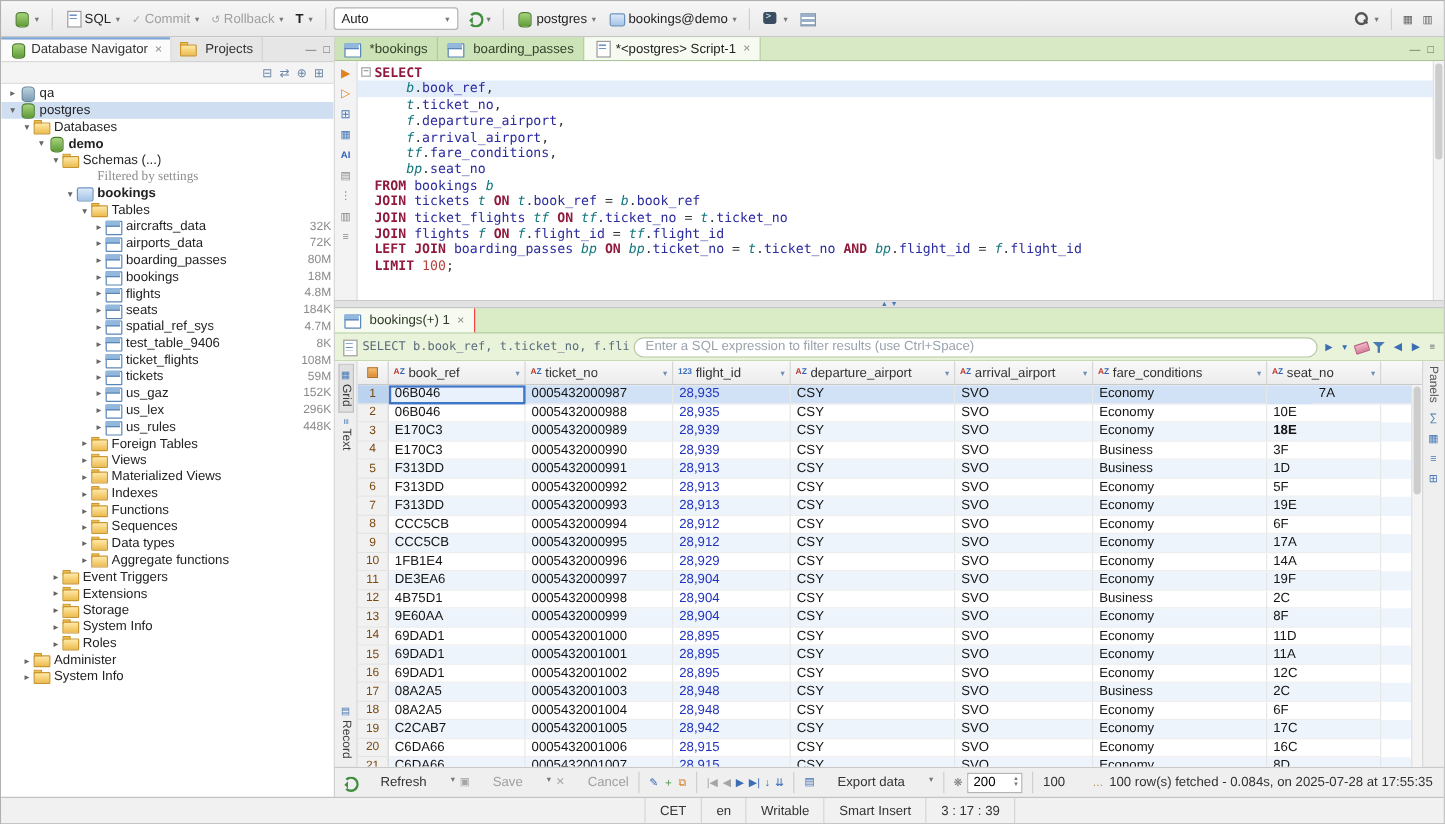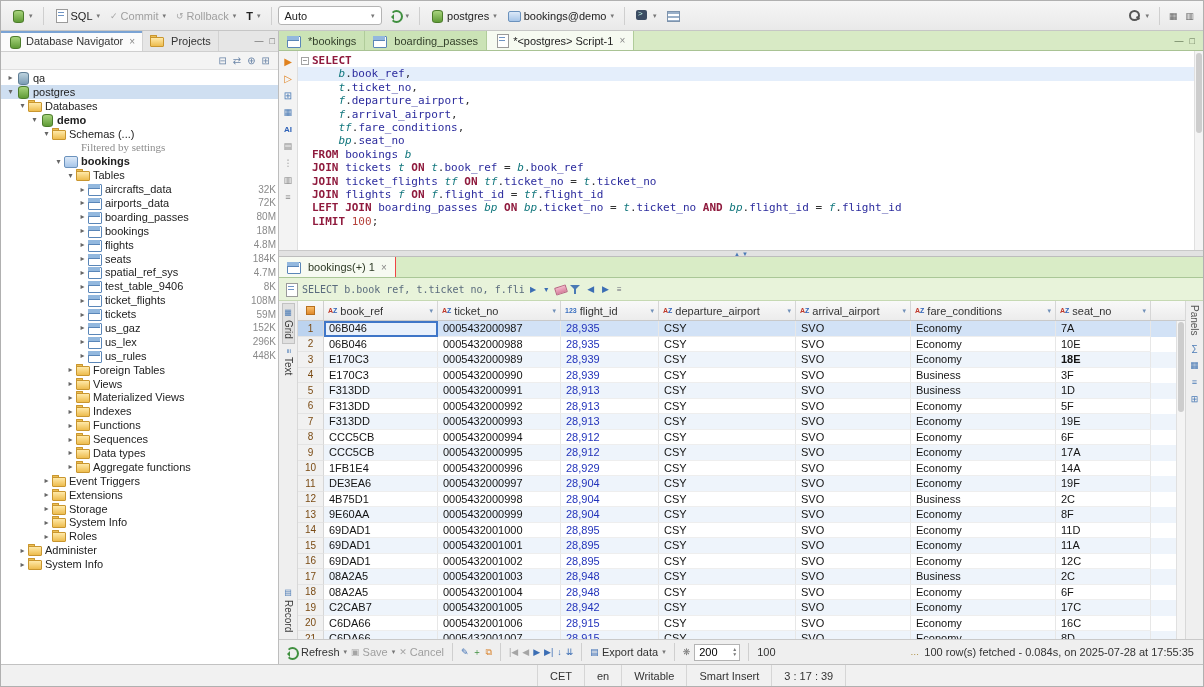--- a/index.html
+++ b/index.html
@@ -130,21 +130,21 @@
   .grow.rsel{background:#d2e2f6}
   .gnum{width:26px;flex:0 0 26px;background:#f1f1f1;border-right:1px solid #d6d6d6;border-bottom:1px solid #e4e4e4;color:#7a4a12;font-size:10px;display:flex;align-items:center;justify-content:center}
   .grow.rsel .gnum{background:#bcd3ef}
   .gcell{flex:0 0 auto;padding:0 5px;display:flex;align-items:center;border-right:1px solid #e7e7e7;border-bottom:1px solid #eeeeee;white-space:nowrap;overflow:hidden;color:#141414}
   .gcell.numv{color:#2233bb}
   .gcell.csel{outline:2px solid #3f76c8;outline-offset:-2px;background:#e9f1fc}
   .grid-vscroll{position:absolute;right:18px;top:20px;bottom:0;width:9px;background:#f4f4f4;border-left:1px solid #e0e0e0}
   .grid-vscroll i{position:absolute;left:1px;right:1px;top:1px;height:90px;background:#cdcdcd;border-radius:3px}
 
   .res-toolbar{height:25px;flex:0 0 25px;background:#efefef;border-top:1px solid #c9c9c9;display:flex;align-items:center;gap:4px;padding:0 5px;color:#333}
-  .rtb{display:flex;align-items:center;gap:3px;white-space:nowrap}
+  .rtb{display:flex;gap:19px;white-space:nowrap}
   .rtb.dis{color:#9f9f9f}
   .gly{font-size:9px}
   .g-green{color:#3f8f3f}.g-blue{color:#3c6eb4}.g-gray{color:#a5a5a5}.g-orange{color:#d9822b}
   .fetchbox{width:46px;height:17px;border:1px solid #b4b4b4;background:#fff;display:flex;align-items:center}
   .fetchbox input{width:32px;border:none;outline:none;font-size:11px;padding-left:4px;font-family:"Liberation Sans",sans-serif}
   .spin{display:flex;flex-direction:column;font-size:5px;color:#777;line-height:5px;margin-left:auto;padding-right:2px}
   .statmsg{margin-left:auto;display:flex;align-items:center;gap:5px;color:#333;padding-right:4px;white-space:nowrap}
 
   
   .statusbar{height:22px;flex:0 0 22px;background:#f1f1f1;border-top:1px solid #c2c2c2;display:flex;align-items:center}
@@ -543,20 +543,21 @@
           <div class="res-tab">
             <span class="ti table" style="display:inline-block"></span>
             <span>bookings(+) 1</span>
             <span class="x">×</span>
           </div>
         </div>
 
         <div class="filter-bar">
           <span class="ico iscript" style="width:12px"></span>
           <span class="fprev">SELECT b.book_ref, t.ticket_no, f.flight_id, f.</span>
+          <input class="finput" placeholder="Enter a SQL expression to filter results (use Ctrl+Space)" style="">
           <span class="fbtn">▶</span>
           <span class="fbtn">▾</span>
           <span class="ieraser"></span>
           <span class="ifunnel"></span>
           <span class="fbtn" style="font-size:9px">◀</span>
           <span class="fbtn" style="font-size:9px">▶</span>
           <span class="fbtn" style="color:#667">≡</span>
         </div>
 
         <div class="res-main">
@@ -617,21 +618,21 @@
               </div>
             <div class="grows">
                 <div class="grow odd rsel">
                   <div class="gnum">1</div>
                   <div class="gcell csel" style="width: 114px;">06B046</div>
                   <div class="gcell" style="width: 123px;">0005432000987</div>
                   <div class="gcell numv" style="width: 98px;">28,935</div>
                   <div class="gcell" style="width: 137px;">CSY</div>
                   <div class="gcell" style="width: 115px;">SVO</div>
                   <div class="gcell" style="width: 145px;">Economy</div>
-                  <div class="gcell" style="width: 95px;">7A</div>
+                  <div class="gcell" style="width: 95px; margin-left: 38px;">7A</div>
                 </div>
                 <div class="grow">
                   <div class="gnum">2</div>
                   <div class="gcell" style="width: 114px;">06B046</div>
                   <div class="gcell" style="width: 123px;">0005432000988</div>
                   <div class="gcell numv" style="width: 98px;">28,935</div>
                   <div class="gcell" style="width: 137px;">CSY</div>
                   <div class="gcell" style="width: 115px;">SVO</div>
                   <div class="gcell" style="width: 145px;">Economy</div>
                   <div class="gcell" style="width: 95px;">10E</div>

